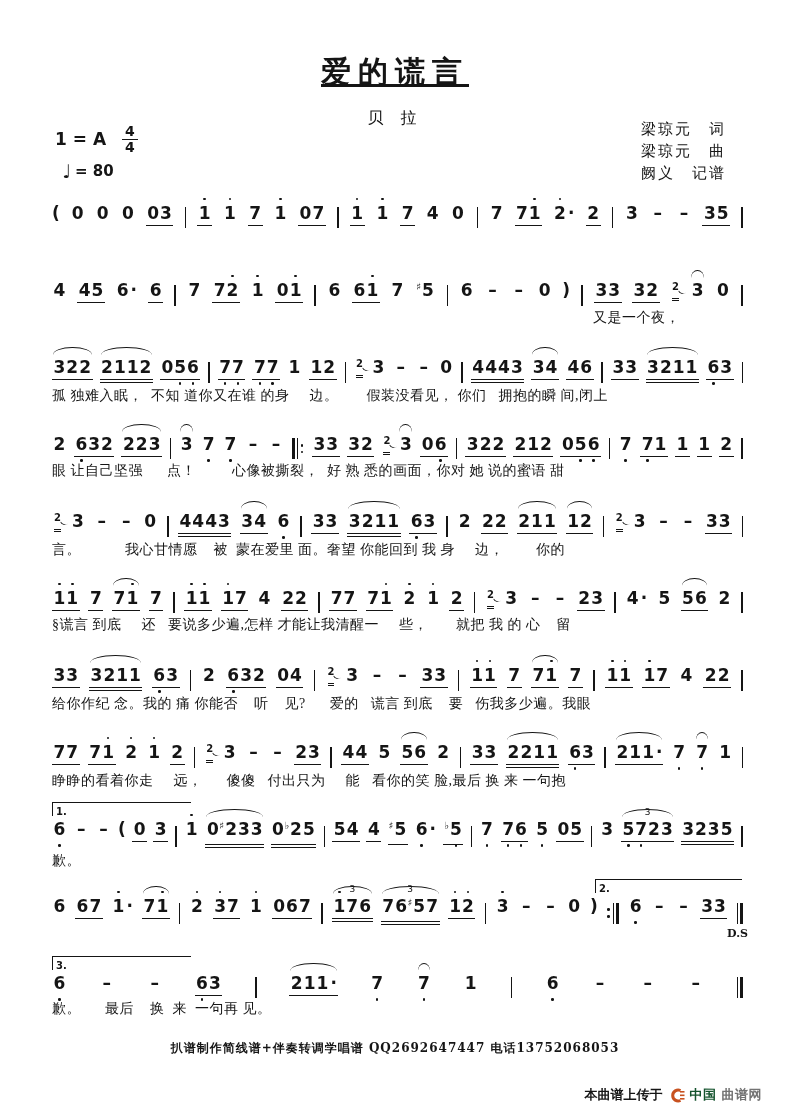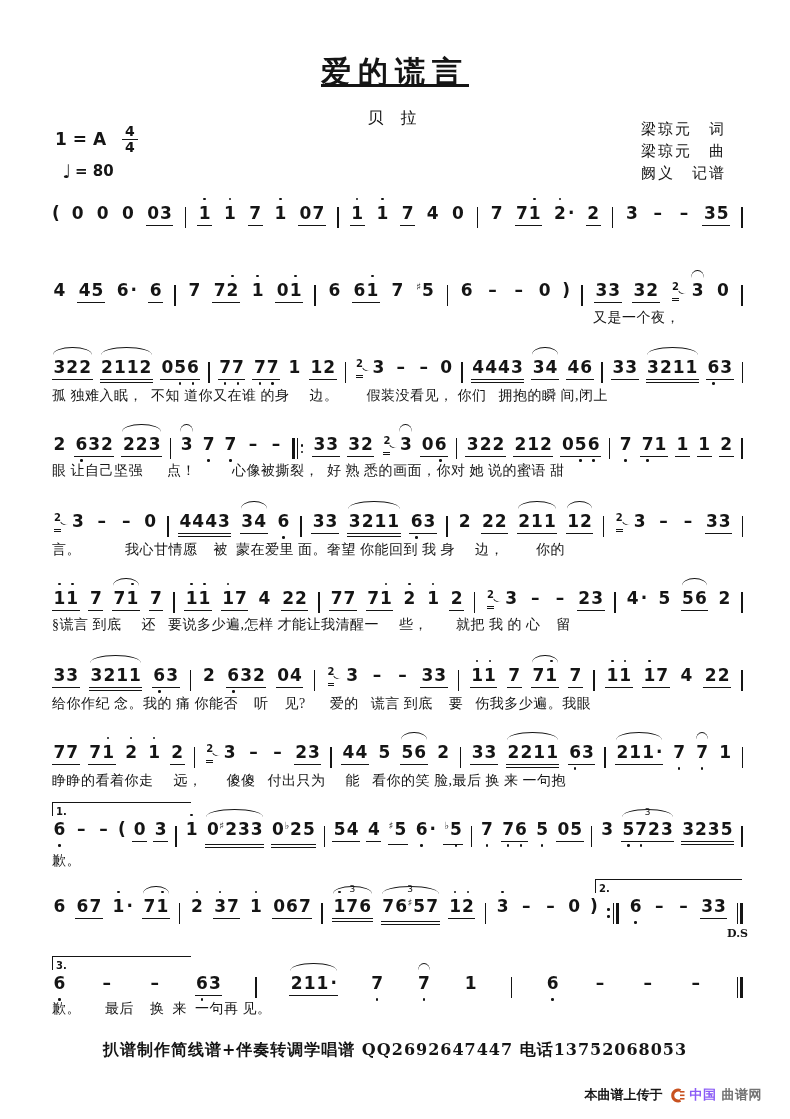--- a/index.html
+++ b/index.html
@@ -67,21 +67,21 @@
 
   .volta{position:absolute;top:0px;left:52px;width:138px;height:13px;
          border-top:1.4px solid #151515;border-left:1.4px solid #151515;}
   .line:nth-child(10) .volta{left:auto;right:48px;width:146px;}
   .vlabel{font-size:10px;font-weight:bold;padding-left:3px;position:relative;top:-3px;}
   .ds{position:absolute;right:42px;top:40px;font-size:11px;font-weight:bold;
       font-family:"DejaVu Serif",serif;margin-top:8px;}
 
   
   .promo{position:absolute;top:1040px;left:0;right:0;text-align:center;
-         font-size:16px;font-weight:bold;letter-spacing:1px;
+         font-size:12px;font-weight:bold;letter-spacing:1px;
          font-family:"DejaVu Serif",serif;}
   .upload{position:absolute;top:1086px;right:28px;display:flex;align-items:center;
           gap:5px;font-size:13px;font-weight:bold;}
   .site-cn{letter-spacing:0.5px;}
   .site-rest{letter-spacing:0.5px;}
 </style>
 </head>
 <body>
 
 <div class="sheet">
@@ -1083,17 +1083,17 @@
   <div class="promo">扒谱制作简线谱+伴奏转调学唱谱  QQ2692647447  电话13752068053</div>
 
   <div class="upload">
     <span>本曲谱上传于</span>
     <svg width="17" height="17" viewBox="0 0 17 17">
       <path d="M12.5 3.5 A5.5 5.5 0 1 0 12.5 13.5" fill="none" stroke="#c8511f" stroke-width="3"></path>
       <rect x="12" y="4" width="4.5" height="1.6" fill="#c8511f"></rect>
       <rect x="12" y="7.5" width="4.5" height="1.6" fill="#c8511f"></rect>
       <rect x="12" y="11" width="4.5" height="1.6" fill="#c8511f"></rect>
     </svg>
-    <span class="site-cn" style="color: #8b5cf6;">中国</span>
+    <span class="site-cn" style="color: #14532d;">中国</span>
     <span class="site-rest" style="color: #737373;">曲谱网</span>
   </div>
 
 </div>
 
 </body></html>

